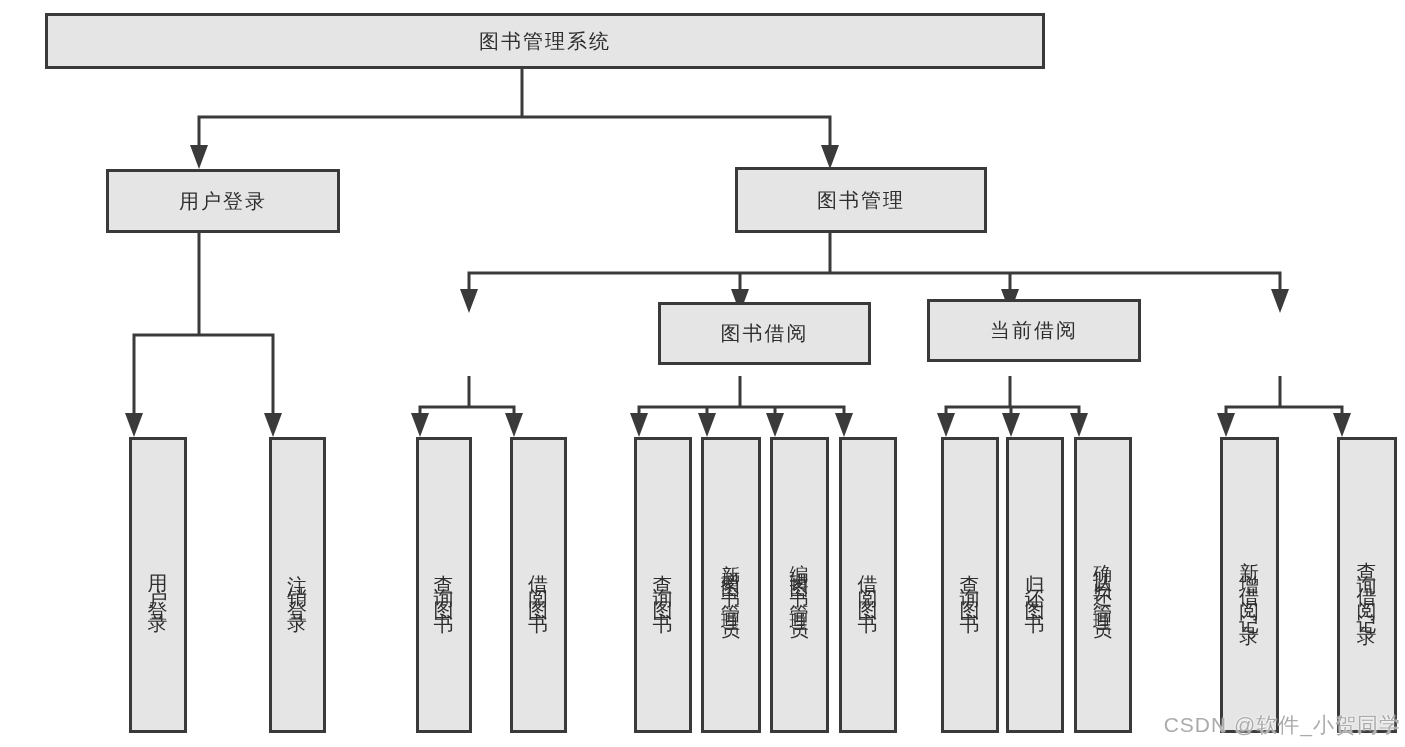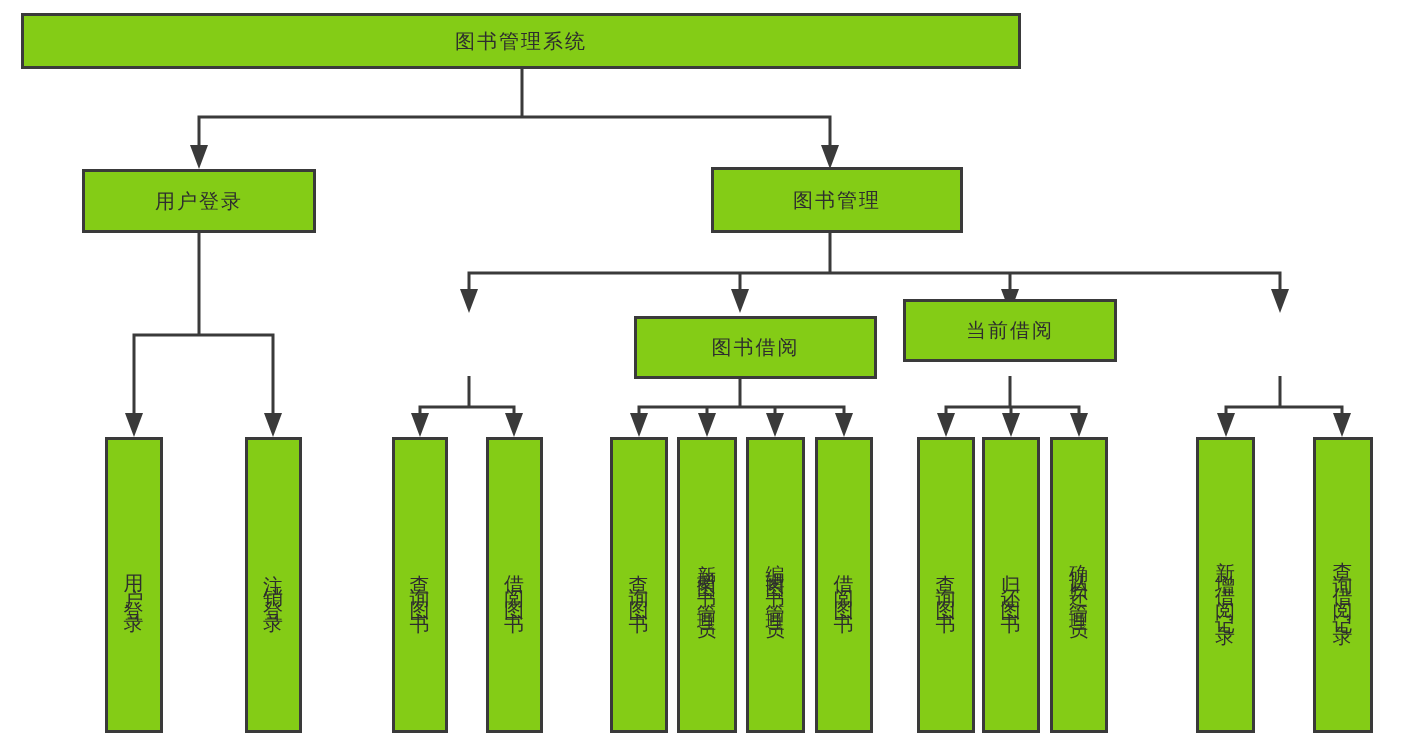--- a/index.html
+++ b/index.html
@@ -2,23 +2,23 @@
 <html><head>
 <meta charset="utf-8">
 <style>
   html,body{margin:0;padding:0;background:#fff;}
   .stage{
     position:relative;width:1405px;height:747px;background:#ffffff;overflow:hidden;
     font-family:"Liberation Sans","DejaVu Sans",sans-serif;color:#2e2e2e;
   }
   .wires{position:absolute;left:0;top:0;}
   .node{
-    position:absolute;box-sizing:border-box;border:3px solid #3a3a3a;background:#84cc16;
+    position:absolute;box-sizing:border-box;border:3px solid #3a3a3a;background:#e5e5e5;
     display:flex;align-items:center;justify-content:center;
-    font-size:20px;letter-spacing:2px;white-space:nowrap;z-index:2;
+    font-size:20px;letter-spacing:2px;white-space:nowrap;z-index:2;margin-left:24px;
   }
   .leaf{
     writing-mode:vertical-lr;text-orientation:mixed;
     letter-spacing:13px;line-height:1;white-space:normal;font-size:20px;
   }
   .leaf.tight{letter-spacing:8px;font-size:19px;}
   .watermark{
     position:absolute;right:4px;top:711px;z-index:3;
     font-size:21px;letter-spacing:1px;color:#ababab;
     text-shadow:0 0 2px #ffffff,0 0 2px #ffffff;
@@ -65,34 +65,35 @@
              M1070 413 L1088 413 L1079 437 Z
              M1217 413 L1235 413 L1226 437 Z
              M1333 413 L1351 413 L1342 437 Z" fill="#3a3a3a" stroke="none"></path>
   </svg>
 
   <div class="node" style="left:21px;top:13px;width:1000px;height:56px">图书管理系统</div>
 
   <div class="node" style="left:82px;top:169px;width:234px;height:64px">用户登录</div>
   <div class="node" style="left:711px;top:167px;width:252px;height:66px">图书管理</div>
 
-  <div class="node" style="left:634px;top:316px;width:243px;height:63px">图书借阅</div>
+  <div class="node" style="left:634px;top:302px;width:213px;height:63px">图书借阅</div>
   <div class="node" style="left:903px;top:299px;width:214px;height:63px">当前借阅</div>
 
   <div class="node leaf" style="left:105px;top:437px;width:58px;height:296px">用户登录</div>
   <div class="node leaf" style="left:245px;top:437px;width:57px;height:296px">注销登录</div>
 
   <div class="node leaf" style="left:392px;top:437px;width:56px;height:296px">查询图书</div>
   <div class="node leaf" style="left:486px;top:437px;width:57px;height:296px">借阅图书</div>
 
   <div class="node leaf" style="left:610px;top:437px;width:58px;height:296px">查询图书</div>
   <div class="node leaf tight" style="left:677px;top:437px;width:60px;height:296px">新增图书（管理员）</div>
   <div class="node leaf tight" style="left:746px;top:437px;width:59px;height:296px">编辑图书（管理员）</div>
   <div class="node leaf" style="left:815px;top:437px;width:58px;height:296px">借阅图书</div>
 
   <div class="node leaf" style="left:917px;top:437px;width:58px;height:296px">查询图书</div>
   <div class="node leaf" style="left:982px;top:437px;width:58px;height:296px">归还图书</div>
   <div class="node leaf tight" style="left:1050px;top:437px;width:58px;height:296px">确认归还（管理员）</div>
 
   <div class="node leaf" style="left:1196px;top:437px;width:59px;height:296px">新增借阅记录</div>
   <div class="node leaf" style="left:1313px;top:437px;width:60px;height:296px">查询借阅记录</div>
 
+  <div class="watermark">CSDN @软件_小贺同学</div>
 </div>
 
 </body></html>

